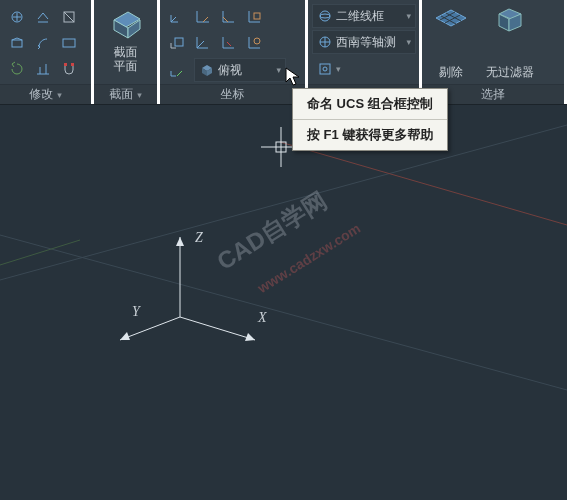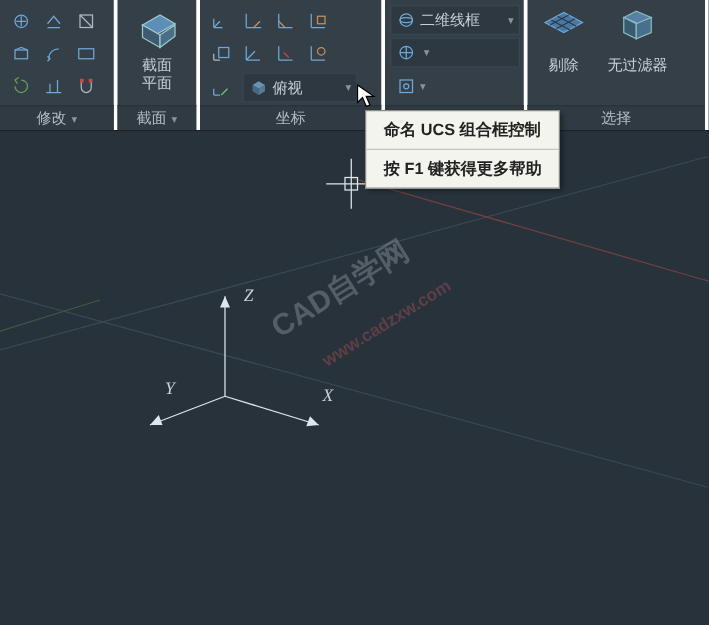--- a/index.html
+++ b/index.html
@@ -18,21 +18,21 @@
     .big-btn .bi { width:36px; height:36px; display:flex; align-items:center; justify-content:center; }
     .big-btn .bl { font-size:12px; color:#c9d0d6; text-align:center; line-height:14px; margin-top:3px; }
     
     .coord-col { display:flex; flex-direction:column; }
     .coord-row { display:flex; }
     .combo { display:flex; align-items:center; height:24px; background:#2e3840; min-width:92px; padding:0 4px; margin-left:4px; cursor:pointer; border:1px solid #3a4650; }
     .combo .ci { width:16px; height:16px; margin-right:3px; flex:0 0 16px; }
     .combo .ct { flex:1; font-size:12px; color:#c9d0d6; white-space:nowrap; }
     .combo .ca { font-size:9px; color:#8a939a; margin-left:3px; }
     
-    .sel-btn { display:flex; flex-direction:column; align-items:center; width:54px; padding-top:4px; cursor:pointer; }
+    .sel-btn { display:flex; flex-direction:column; align-items:center; width:54px; padding-top:4px; cursor:pointer;gap:20px; }
     .sel-btn .si { width:34px; height:34px; }
     .sel-btn .sl { font-size:12px; margin-top:4px; }
     
     .tooltip { position:absolute; left:292px; top:88px; background:#f4f4ef; border:1px solid #8a8a82; color:#222; box-shadow:2px 2px 4px rgba(0,0,0,.4); z-index:10;font-weight:bold; }
     .tooltip .tt-row { padding:6px 14px; font-size:13px; white-space:nowrap; }
     .tooltip .tt-sep { border-top:1px solid #c5c5bd; }
     
     .canvas { position:absolute; left:0; top:105px; right:0; bottom:0; background:#27323b; overflow:hidden; }
     .axis { position:absolute; left:140px; bottom:115px; }
     .axis svg { overflow:visible; }
@@ -216,20 +216,21 @@
               <ellipse cx="8" cy="8" rx="5" ry="2" class="stroke-b"></ellipse>
             </svg></div>
         <span class="ct">二维线框</span>
         <span class="ca">▾</span>
       </div>
       <div class="combo" style="width:104px;margin-top:2px">
         <div class="ci"><svg viewBox="0 0 16 16">
               <circle cx="8" cy="8" r="5" class="stroke-b"></circle>
               <path class="stroke-b" d="M8 3v10M3 8h10"></path>
             </svg></div>
+        <span class="ct">西南等轴测</span>
         <span class="ca">▾</span>
       </div>
       <div class="coord-row" style="margin-top:2px;margin-left:4px">
         <div class="ib">
             <svg viewBox="0 0 16 16">
               <rect x="3" y="3" width="10" height="10" class="stroke-b"></rect>
               <circle cx="8" cy="8" r="2" class="stroke-b"></circle>
             </svg>
           </div>
         <span style="align-self:center;font-size:9px;color:#8a939a;margin-left:-2px">▾</span>

